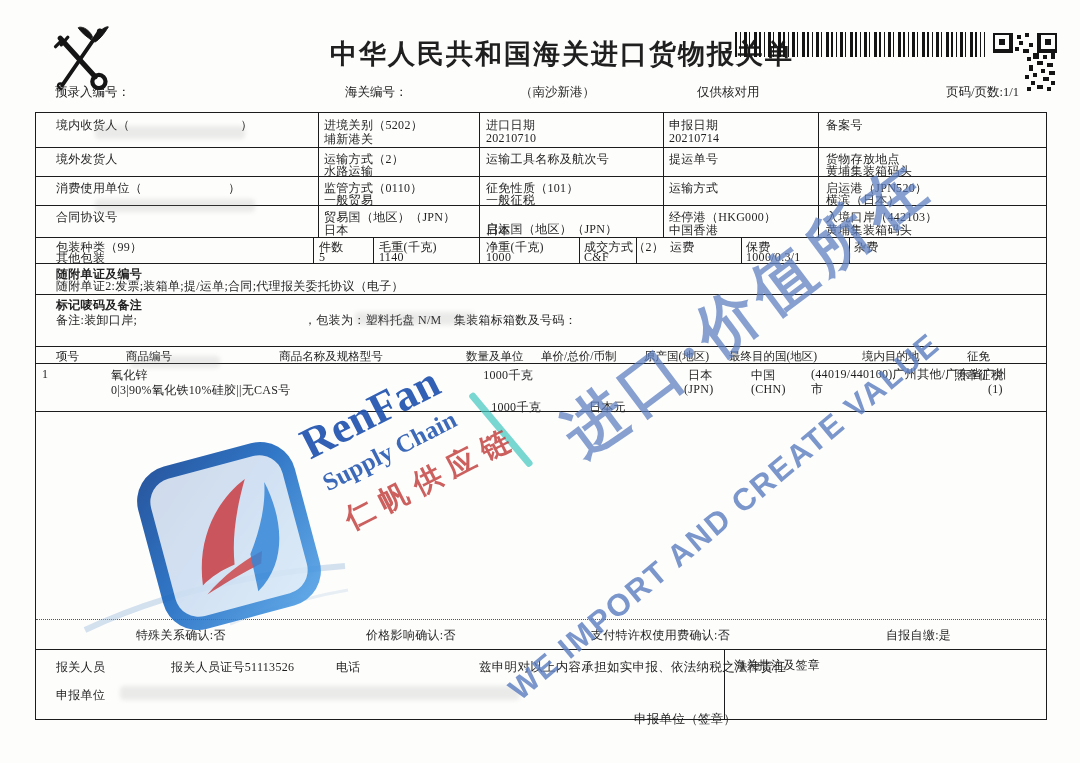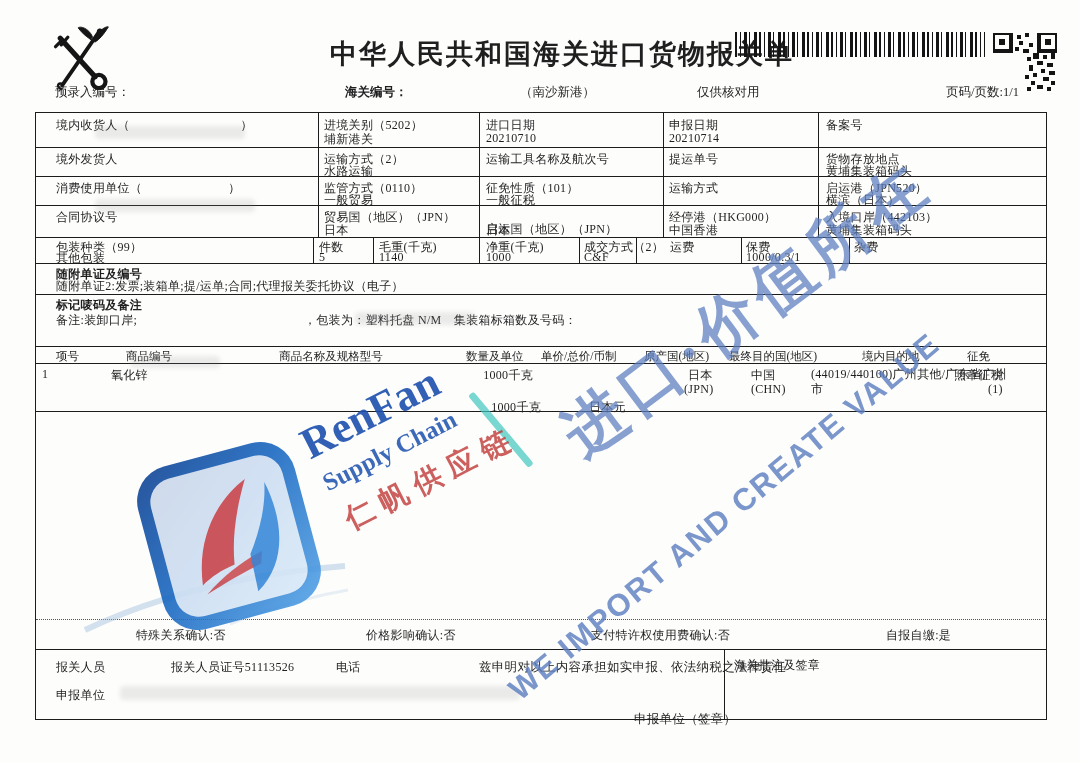--- a/index.html
+++ b/index.html
@@ -134,21 +134,21 @@
     <rect x="16" y="21" width="2" height="2"></rect>
       <rect x="25" y="22" width="3" height="2"></rect>
     <rect x="19" y="24" width="2" height="2"></rect>
       <rect x="29" y="24" width="2" height="2"></rect>
     <rect x="22" y="26" width="3" height="2"></rect>
       <rect x="17" y="27" width="2" height="2"></rect>
     <rect x="27" y="27" width="2" height="2"></rect>
   </svg>
 
   <span class="abs meta" style="left:55px;top:84px;">预录入编号：</span>
-  <span class="abs meta" style="left:345px;top:84px;font-weight:bold;">海关编号：</span>
+  <span class="abs meta" style="left:345px;top:84px;">海关编号：</span>
   <span class="abs meta" style="left:520px;top:84px;">（南沙新港）</span>
   <span class="abs meta" style="left:697px;top:84px;">仅供核对用</span>
   <span class="abs meta" style="left:946px;top:84px;">页码/页数:1/1</span>
 
   <div class="form">
 
     <div class="hline" style="top:34px;"></div>
     <div class="hline" style="top:63px;"></div>
     <div class="hline" style="top:92px;"></div>
     <div class="hline" style="top:124px;"></div>
@@ -236,20 +236,21 @@
     <span class="abs ghead" style="left:200px;top:236px;width:190px;text-align:center;">商品名称及规格型号</span>
     <span class="abs ghead" style="left:430px;top:236px;">数量及单位</span>
     <span class="abs ghead" style="left:505px;top:236px;">单价/总价/币制</span>
     <span class="abs ghead" style="left:608px;top:236px;">原产国(地区)</span>
     <span class="abs ghead" style="left:693px;top:236px;">最终目的国(地区)</span>
     <span class="abs ghead" style="left:826px;top:236px;">境内目的地</span>
     <span class="abs ghead" style="left:931px;top:236px;">征免</span>
 
     <span class="abs val" style="left:6px;top:254px;">1</span>
     <span class="abs val" style="left:75px;top:254px;">氧化锌</span>
+    <span class="abs val" style="left:75px;top:269px;">0|3|90%氧化铁10%硅胶||无CAS号</span>
     <span class="abs val" style="left:400px;top:254px;width:97px;text-align:right;">1000千克</span>
     <span class="abs val" style="left:400px;top:286px;width:105px;text-align:right;">1000千克</span>
     <span class="abs val" style="left:553px;top:286px;">日本元</span>
     <span class="abs val" style="left:652px;top:254px;">日本</span>
     <span class="abs val" style="left:648px;top:269px;">(JPN)</span>
     <span class="abs val" style="left:715px;top:254px;">中国</span>
     <span class="abs val" style="left:715px;top:269px;">(CHN)</span>
     <div class="abs val" style="left:755px;top:254px;width:206px;white-space:normal;line-height:15px;text-align:left;margin-left:20px;">(44019/440100)广州其他/广东省广州市</div>
     <span class="abs val" style="left:918px;top:254px;">照章征税</span>
     <span class="abs val" style="left:952px;top:269px;">(1)</span>

